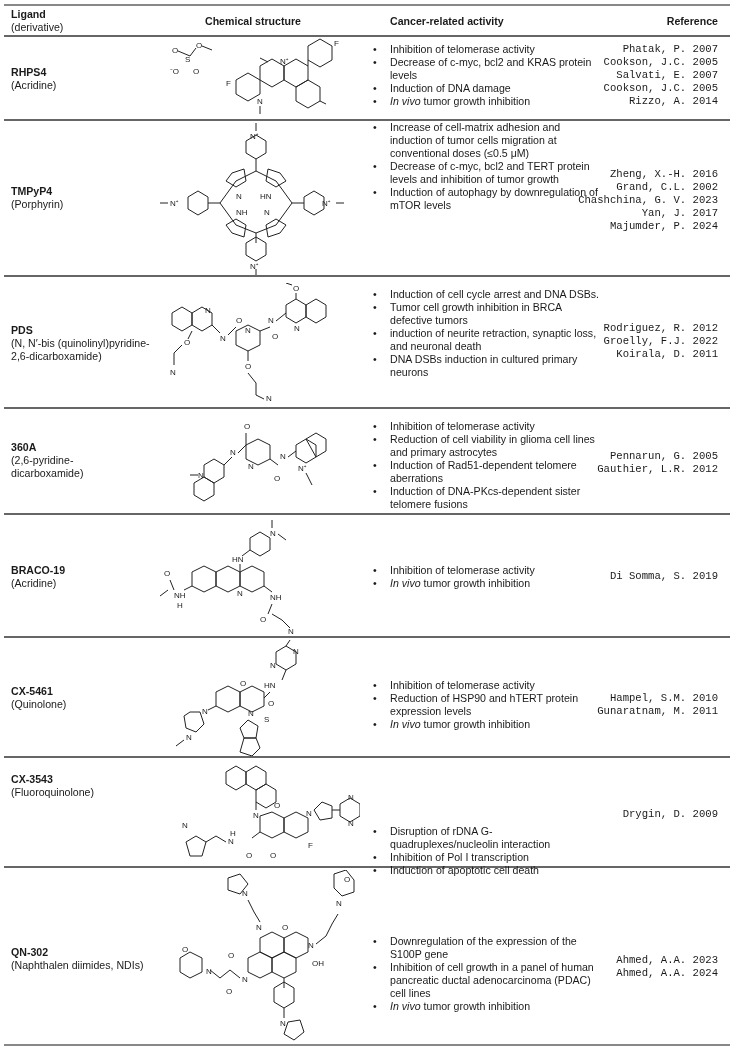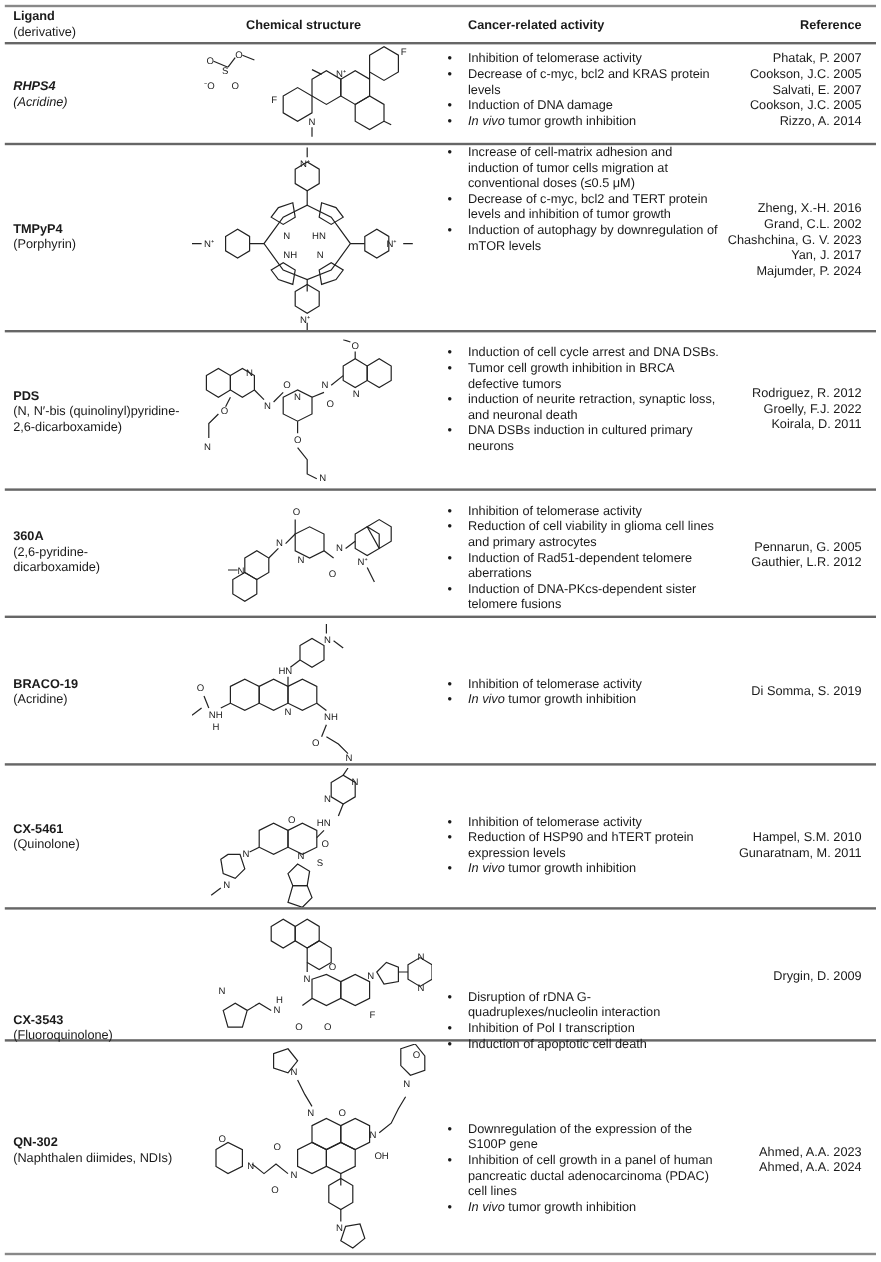--- a/index.html
+++ b/index.html
@@ -10,21 +10,21 @@
   .row { position: absolute; left: 0; width: 734px; }
   .lig { position: absolute; left: 11px; line-height: 13px; }
   .lig .name { font-weight: bold; display: block; }
   .lig .sub { display: block; }
   .struct { position: absolute; left: 160px; width: 200px; }
   .act { position: absolute; left: 370px; width: 230px; line-height: 13px; list-style: none; margin: 0; padding: 0; }
   .act li { position: relative; padding-left: 20px; }
   .act li::before { content: "•"; position: absolute; left: 3px; top: 0; }
   .act li i { font-style: italic; }
   .refs { position: absolute; right: 16px; text-align: right; line-height: 13px; }
-  .refs span { display: block; }
+  .refs span { display: block; font-family: Liberation Mono, monospace; }
   svg { display: block; }
   svg line, svg polyline, svg polygon, svg path, svg circle { stroke: #222; stroke-width: 1; fill: none; }
   svg text { font-family: "Liberation Sans", sans-serif; font-size: 8px; fill: #222; }
 </style>
 </head>
 <body>
 
 <div class="hline" style="top:4px;"></div>
 <div class="hline thin" style="top:35px;"></div>
 <div class="hline thin" style="top:119px;"></div>
@@ -40,21 +40,21 @@
   <div class="lig" style="top:8px;">
     <span class="name">Ligand</span>
     <span class="sub">(derivative)</span>
   </div>
   <div style="position:absolute; left:205px; top:15px; font-weight:bold;">Chemical structure</div>
   <div style="position:absolute; left:390px; top:15px; font-weight:bold;">Cancer-related activity</div>
   <div style="position:absolute; right:16px; top:15px; font-weight:bold;">Reference</div>
 </div>
 
 <div class="row">
-  <div class="lig" style="top:66px;font-style:italic;">
+  <div class="lig" style="top:66px;">
     <span class="name">RHPS4</span>
     <span class="sub">(Acridine)</span>
   </div>
   <div class="struct" style="top:38px; height:80px;">
     <svg width="200" height="80" viewBox="0 0 200 80">
       <text x="12" y="15">O</text>
       <text x="36" y="10">O</text>
       <text x="25" y="24">S</text>
       <text x="10" y="36">⁻O</text>
       <text x="33" y="36">O</text>
@@ -303,21 +303,21 @@
     <li><span>Reduction of HSP90 and hTERT protein expression levels</span></li>
     <li><i>In vivo</i><span> tumor growth inhibition</span></li>
   </ul>
   <div class="refs" style="top:692px;">
     <span>Hampel, S.M. 2010</span>
     <span>Gunaratnam, M. 2011</span>
   </div>
 </div>
 
 <div class="row">
-  <div class="lig" style="top:844px;">
+  <div class="lig" style="top:773px;">
     <span class="name">CX-3543</span>
     <span class="sub">(Fluoroquinolone)</span>
   </div>
   <div class="struct" style="top:760px; height:106px;">
     <svg width="200" height="106" viewBox="0 0 200 106">
       <polygon points="66,12 76,6 86,12 86,24 76,30 66,24"></polygon>
       <polygon points="86,12 96,6 106,12 106,24 96,30 86,24"></polygon>
       <polygon points="96,30 106,24 116,30 116,42 106,48 96,42"></polygon>
       <text x="114" y="48">O</text>
       <line x1="96" y1="42" x2="96" y2="50"></line>

